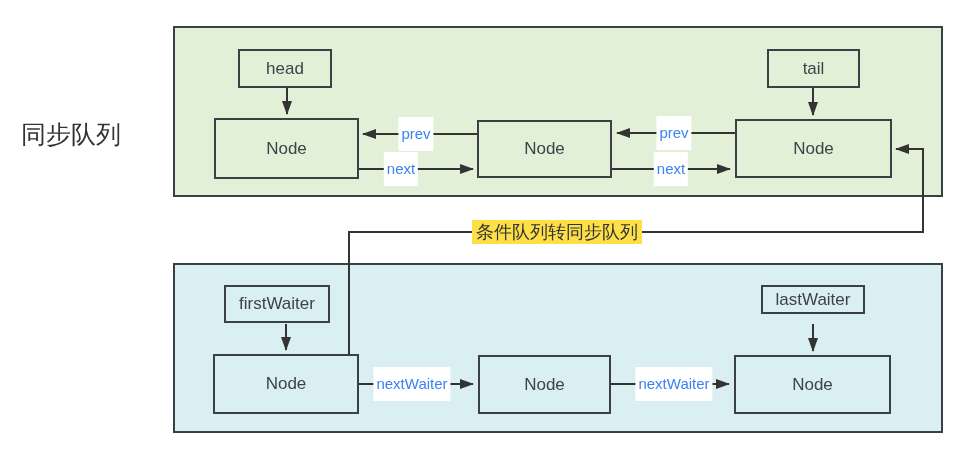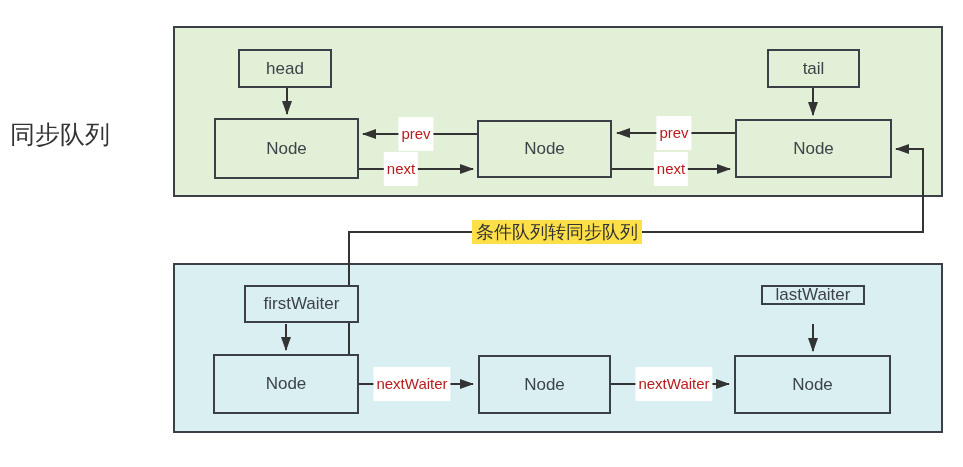--- a/index.html
+++ b/index.html
@@ -26,21 +26,21 @@
   .panel.cond { left: 173px; top: 263px; width: 770px; height: 170px; background: #d9eff1; }
 
   .side-label {
     position: absolute;
     font-size: 25px;
     color: #333333;
     letter-spacing: 0px;
     white-space: nowrap;
     z-index: 3;
   }
-  .side-label.sync { left: 10px; top: 118px; font-family: Liberation Serif, serif; }
+  .side-label.sync { left: 21px; top: 118px; font-family: Liberation Serif, serif; }
   .side-label.cond { left: 14px; top: 343px; }
 
   svg.wires {
     position: absolute;
     left: 0; top: 0;
     width: 963px; height: 467px;
     z-index: 1;
     pointer-events: none;
   }
 
@@ -55,38 +55,38 @@
     color: #3d4347;
     z-index: 2;
     white-space: nowrap;
   }
   .box.on-sync { background: #e2f0d7; }
   .box.on-cond { background: #d9eff1; }
 
   
   .box.head  { left: 238px; top: 49px;  width: 94px;  height: 39px; }
   .box.tail  { left: 767px; top: 49px;  width: 93px;  height: 39px; }
-  .box.fw    { left: 244px; top: 285px; width: 115px; height: 38px; }
-  .box.lw    { left: 761px; top: 285px; width: 104px; height: 20px; }
+  .box.fw    { left: 224px; top: 285px; width: 106px; height: 38px; }
+  .box.lw    { left: 761px; top: 285px; width: 104px; height: 29px; }
 
   
   .box.sn1 { left: 214px; top: 118px; width: 145px; height: 61px; }
   .box.sn2 { left: 477px; top: 120px; width: 135px; height: 58px; }
   .box.sn3 { left: 735px; top: 119px; width: 157px; height: 59px; }
   .box.cn1 { left: 213px; top: 354px; width: 146px; height: 60px; }
   .box.cn2 { left: 478px; top: 355px; width: 133px; height: 59px; }
   .box.cn3 { left: 734px; top: 355px; width: 157px; height: 59px; }
 
   .edge-label {
     position: absolute;
     transform: translate(-50%, -50%);
     background: #ffffff;
     padding: 8px 3px;
     font-size: 15px;
-    color: #b91c1c;
+    color: #3b82f6;
     line-height: 18px;
     z-index: 3;
     white-space: nowrap;
   }
   .edge-label.prev1 { left: 416px; top: 134px; }
   .edge-label.next1 { left: 401px; top: 169px; }
   .edge-label.prev2 { left: 674px; top: 133px; }
   .edge-label.next2 { left: 671px; top: 169px; }
   .edge-label.nw1   { left: 412px; top: 384px; }
   .edge-label.nw2   { left: 674px; top: 384px; }

